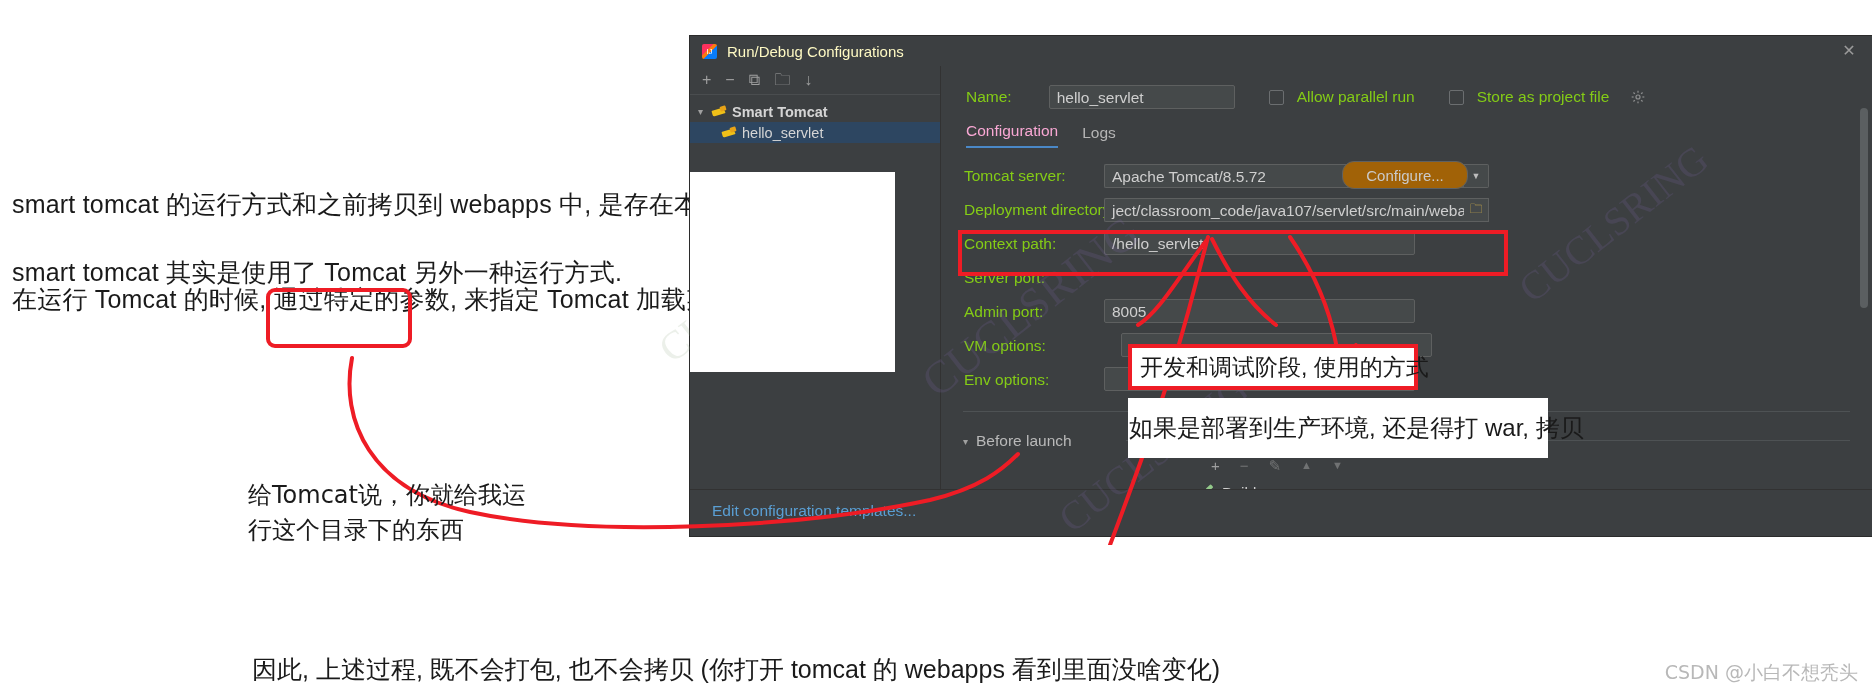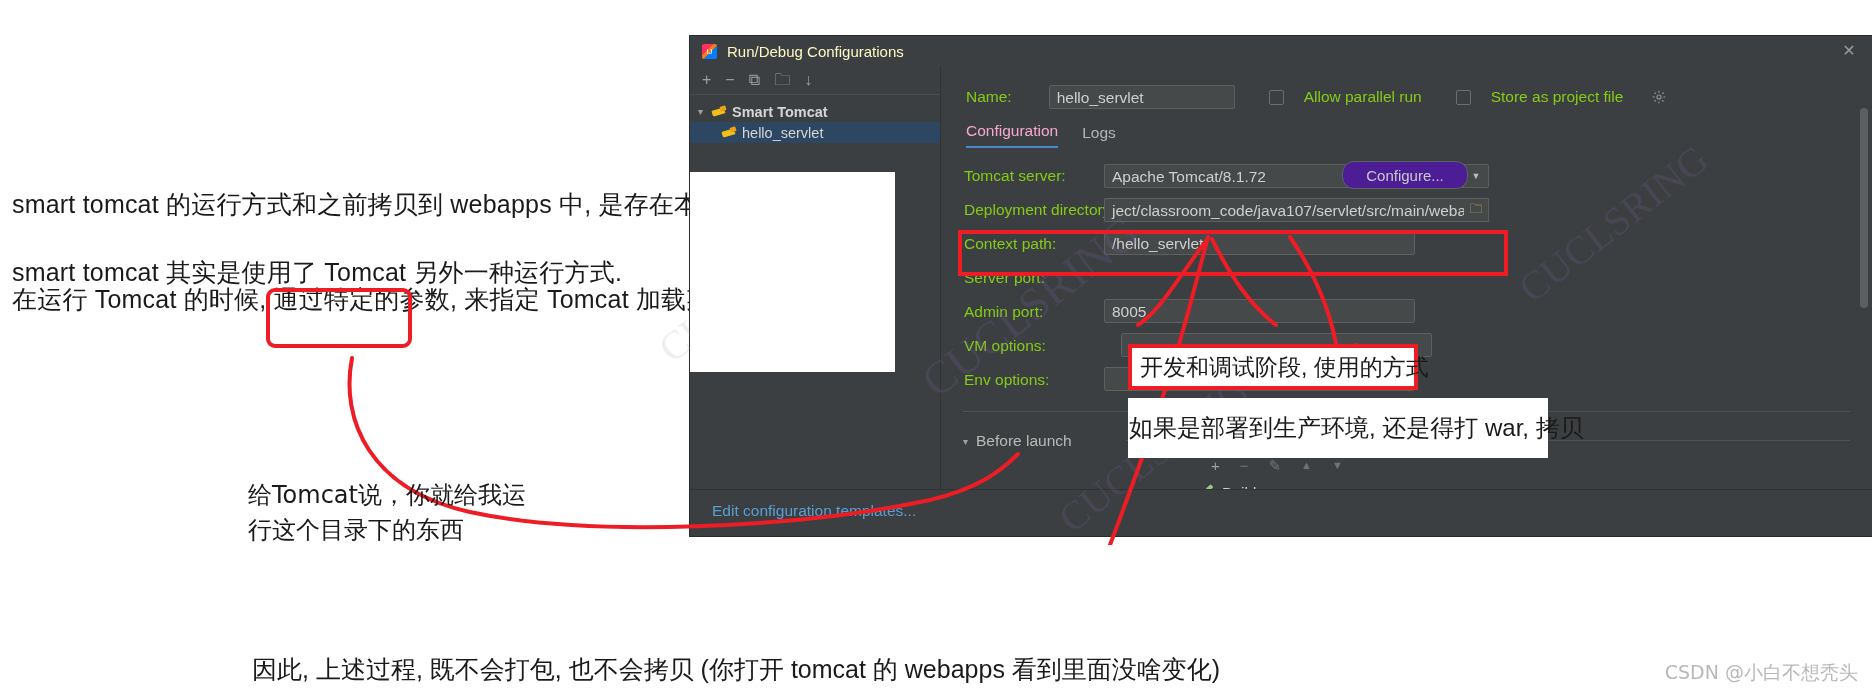--- a/index.html
+++ b/index.html
@@ -122,21 +122,21 @@
     position:absolute;left:25px;top:18px;right:12px;height:26px;
     display:flex;align-items:center;
   }
   .lbl{color:#84cc16;font-size:15.5px;white-space:nowrap;}
   .txtfield{
     background:#45494a;border:1px solid #5e6060;border-radius:2px;
     color:#cfcfcf;font-size:15.5px;height:24px;line-height:24px;
     padding:0 7px;box-sizing:border-box;white-space:nowrap;overflow:hidden;
   }
   #name-field{width:186px;margin-left:37px;}
-  .chk-wrap{display:flex;align-items:center;gap:20px;margin-left:34px;white-space:nowrap;}
+  .chk-wrap{display:flex;align-items:center;gap:13px;margin-left:34px;white-space:nowrap;}
   .chkbox{
     width:13px;height:13px;border:1px solid #6b6e70;background:#3c3f41;
     border-radius:2px;flex:none;
   }
   #gear{
     margin-left:9px;width:14px;height:14px;flex:none;opacity:.75;
   }
 
   
   #tabs{position:absolute;left:25px;top:56px;display:flex;gap:24px;align-items:flex-end;}
@@ -161,21 +161,21 @@
     display:flex;align-items:stretch;height:24px;width:385px;
   }
   .combo .txtfield{flex:1;border-right:none;border-radius:2px 0 0 2px;}
   .combo .browse,.combo .arrow{
     width:24px;background:#45494a;border:1px solid #5e6060;border-left:none;
     display:flex;align-items:center;justify-content:center;color:#c8a84b;font-size:13px;
   }
   .combo .arrow{color:#bdbdbd;font-size:9px;border-radius:0 2px 2px 0;}
   #configure-btn{
     position:absolute;right:22px;top:0;width:124px;height:26px;
-    background:#4c1d95;border:1px solid #5e6162;border-radius:12px;
+    background:#a16207;border:1px solid #5e6162;border-radius:12px;
     color:#cacaca;font-size:15px;display:flex;align-items:center;justify-content:center;
     cursor:pointer;
   }
   .wide-field{width:311px;}
 
   
   #redbox-deploy{
     left:958px;top:230px;width:542px;height:38px;
     border:4px solid #ee1c25;z-index:40;
   }
@@ -320,21 +320,21 @@
 
     <div id="tabs">
       <div class="tab active">Configuration</div>
       <div class="tab">Logs</div>
     </div>
 
     <div class="frow" id="row-tomcat">
       <span class="lbl">Tomcat server:</span>
       <span class="ctl">
         <span class="combo">
-          <span class="txtfield">Apache Tomcat/8.1.72</span>
+          <span class="txtfield">Apache Tomcat/8.5.72</span>
           <span class="browse">🗀</span>
           <span class="arrow">▼</span>
         </span>
       </span>
       <div id="configure-btn">Configure...</div>
     </div>
 
     <div class="frow" id="row-deploy">
       <span class="lbl">Deployment directory:</span>
       <span class="ctl">

